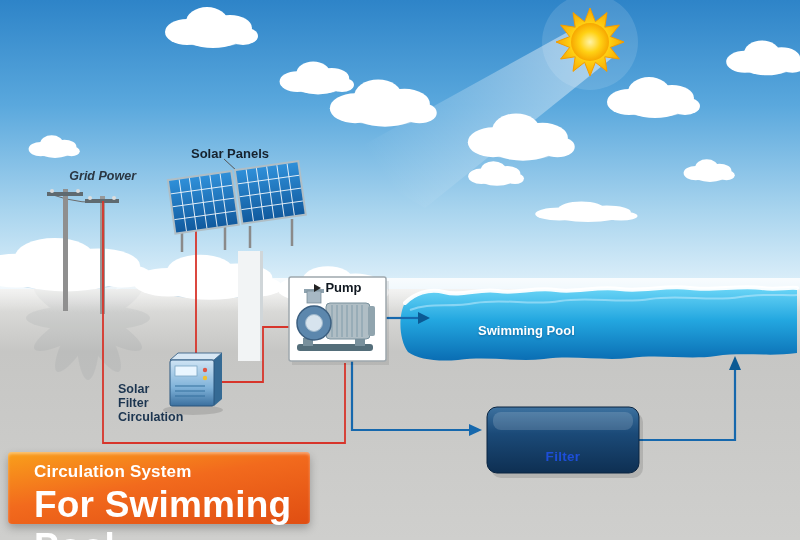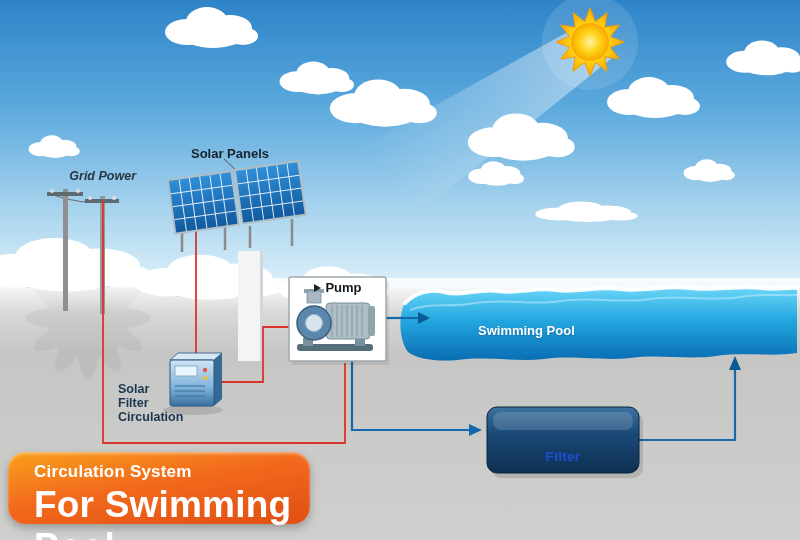--- a/index.html
+++ b/index.html
@@ -15,21 +15,21 @@
   .lbl-pump{left:294px;top:281px;width:88px;text-align:center;font-size:13px;color:#101820;
             display:flex;align-items:center;justify-content:center;gap:4px;}
   .pump-pointer{width:0;height:0;border-left:7px solid #222;border-top:4px solid transparent;
             border-bottom:4px solid transparent;display:inline-block;}
   .lbl-pool{left:478px;top:324px;width:134px;font-size:13px;color:#ffffff;
             text-shadow:0 1px 2px rgba(0,60,110,.45);}
   .lbl-ctrl{left:118px;top:382px;width:84px;font-size:12.5px;color:#1c3550;line-height:14px;}
   .lbl-filter{left:487px;top:430px;width:152px;text-align:center;font-size:13.5px;color:#1d4ed8;
             letter-spacing:.3px;margin-top:20px;}
   .banner{
-    position:absolute;left:8px;top:452px;width:302px;height:72px;border-radius:17px;
+    position:absolute;left:8px;top:452px;width:302px;height:72px;border-radius:4px;
     background:linear-gradient(170deg,#f9a01b 0%,#f26a1d 45%,#e04e12 100%);
     box-shadow:0 4px 8px rgba(0,0,0,.25), inset 0 2px 3px rgba(255,255,255,.4);
     color:#fff;padding:10px 0 0 26px;box-sizing:border-box;
   }
   .banner-line1{font-size:17px;font-weight:bold;letter-spacing:.2px;}
   .banner-line2{font-size:37px;font-weight:bold;margin-top:2px;letter-spacing:.2px;}
 </style>
 </head>
 <body>
 

